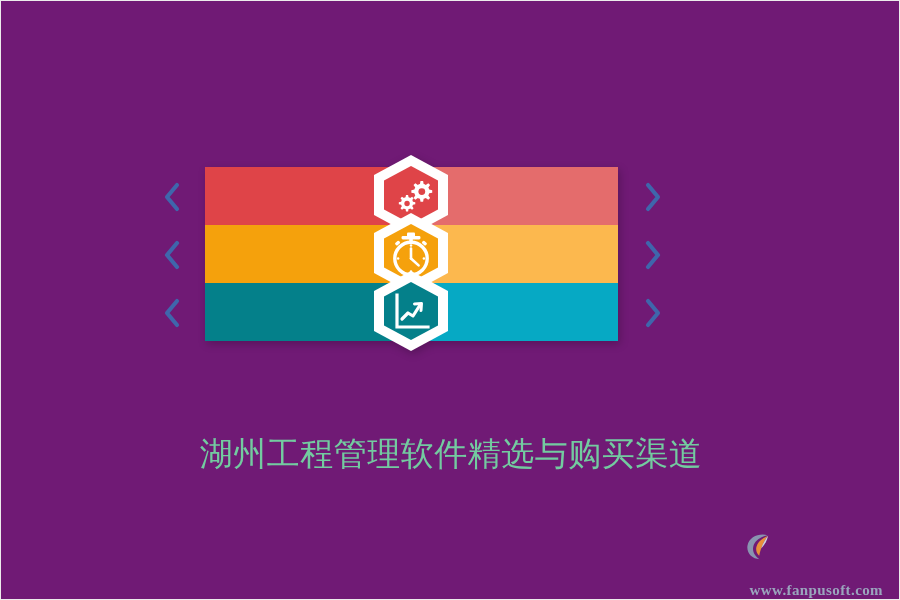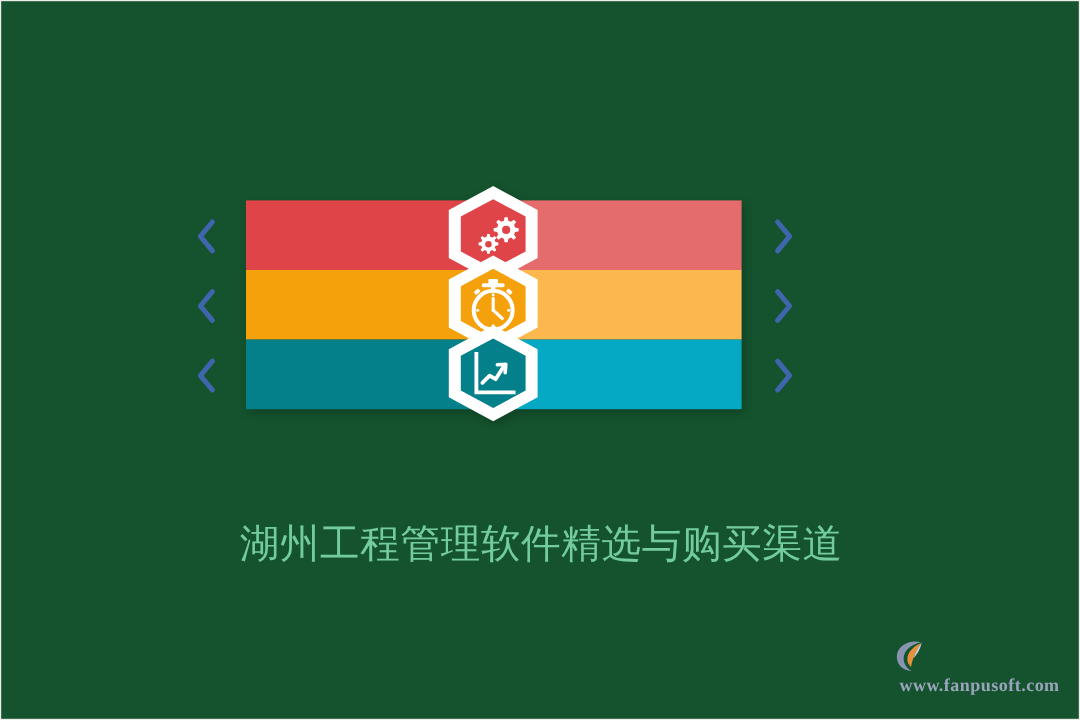--- a/index.html
+++ b/index.html
@@ -123,28 +123,28 @@
     letter-spacing: 0px;
     line-height: 32px;
   }
   #wm-url {
     font-family: "Liberation Serif", "DejaVu Serif", serif;
     font-size: 15px;
     font-weight: bold;
     color: #9aa4bd;
     letter-spacing: 0.4px;
     text-align: right;
-    margin-top: 1px;
+    margin-top: 19px;
     padding-right: 2px;
   }
 </style>
 </head>
 <body>
 
-<div id="page" style="background: #14532d;">
+<div id="page" style="background: #701a75;">
 
   <div id="banner">
 
     <div class="band" id="band-0">
       <div class="half-left" id="band-0-left" style="background: rgb(223, 68, 72);"></div>
       <div class="half-right" id="band-0-right" style="background: rgb(228, 108, 108);"></div>
     </div>
 
     <div class="band" id="band-1">
       <div class="half-left" id="band-1-left" style="background: rgb(245, 161, 12);"></div>

